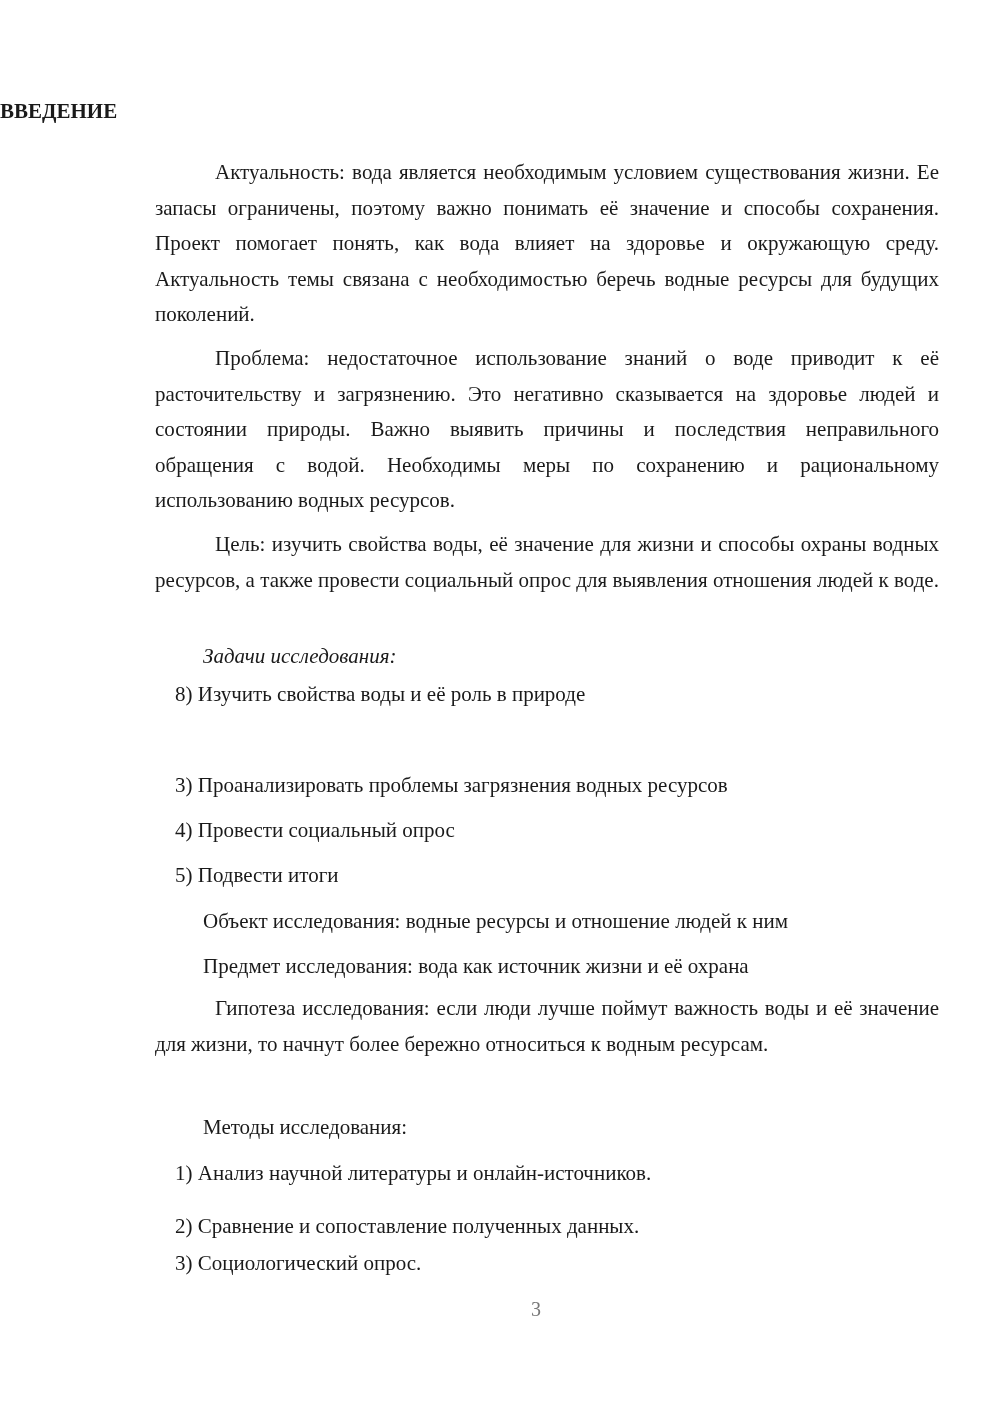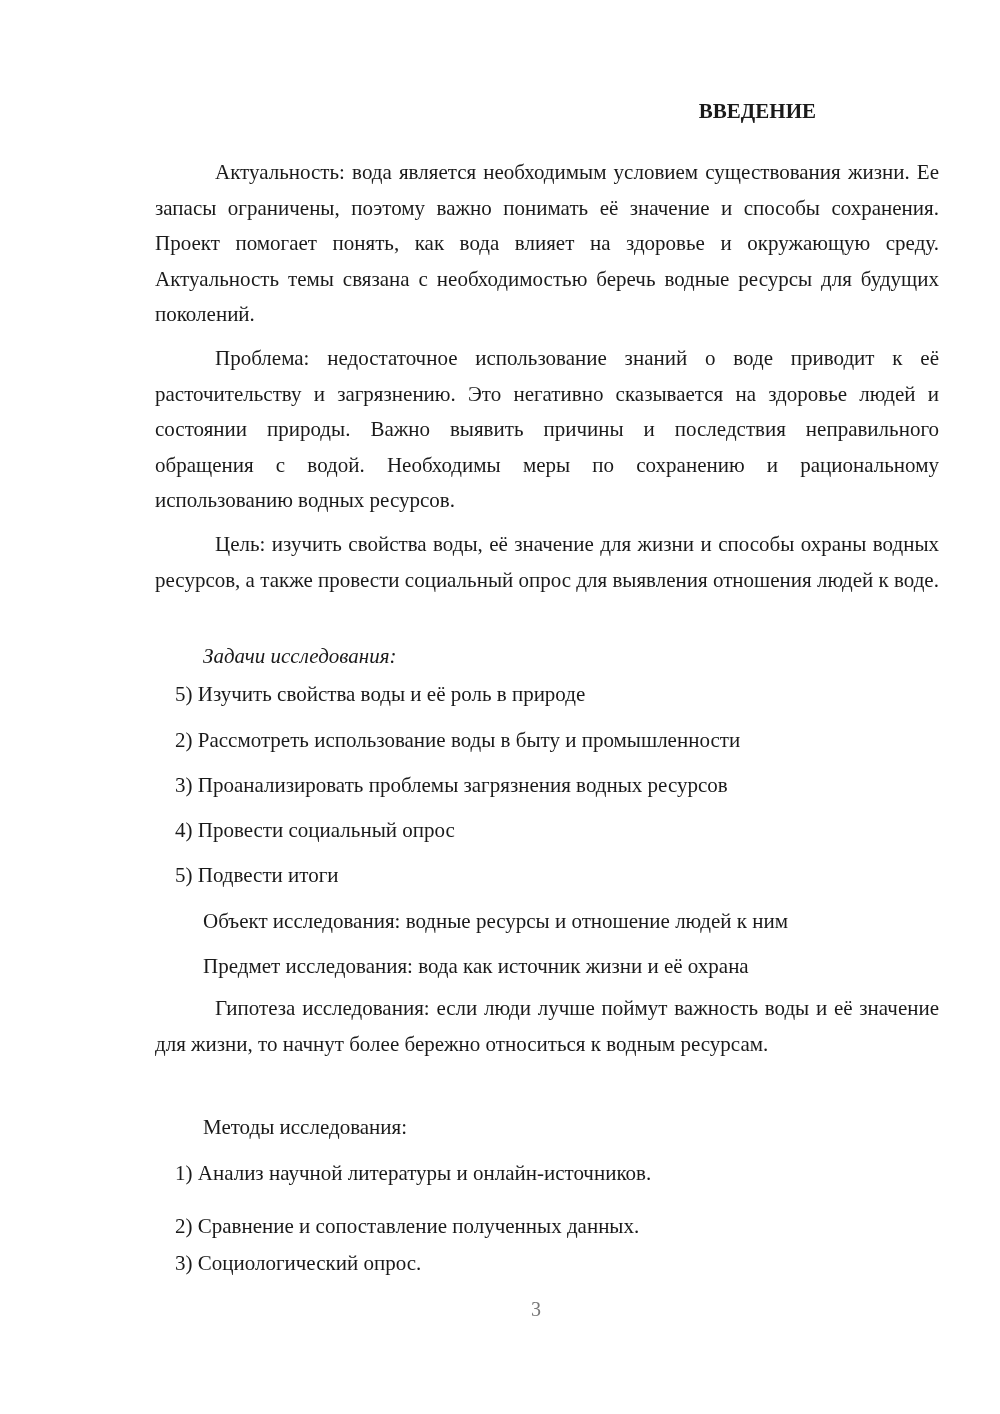--- a/index.html
+++ b/index.html
@@ -5,22 +5,22 @@
     html, body { margin: 0; padding: 0; background: #ffffff; }
     body { width: 1000px; height: 1414px; position: relative; overflow: hidden; }
     .page {
       position: absolute; left: 0; top: 0; width: 1000px; height: 1414px;
       background: #ffffff; color: #1a1a1a;
       font-family: "Liberation Serif", "DejaVu Serif", serif;
       font-size: 21px;
     }
     .title {
       position: absolute; left: 0; width: 816px; top: 97px;
-      text-align: right; font-weight: bold; font-size: 21px; line-height: 28px;
-      padding-left: 72px; box-sizing: border-box;
+      text-align: left; font-weight: bold; font-size: 21px; line-height: 28px;
+      box-sizing: border-box;
     }
     .para {
       position: absolute; left: 143px; width: 784px;
       text-align: justify; line-height: 35.5px; margin: 12px;
       text-indent: 60px;
     }
     .line { position: absolute; left: 143px; width: 784px; line-height: 28px; white-space: nowrap; }
     .indent { padding-left: 60px; box-sizing: border-box; }
     .num { padding-left: 32px; box-sizing: border-box; }
     .page-number {
@@ -34,22 +34,21 @@
 <div class="page">
   <div class="title">ВВЕДЕНИЕ</div>
 
   <p class="para" style="top:143px;">Актуальность: вода является необходимым условием существования жизни. Ее запасы ограничены, поэтому важно понимать её значение и способы сохранения. Проект помогает понять, как вода влияет на здоровье и окружающую среду. Актуальность темы связана с необходимостью беречь водные ресурсы для будущих поколений.</p>
 
   <p class="para" style="top:329px;">Проблема: недостаточное использование знаний о воде приводит к её расточительству и загрязнению. Это негативно сказывается на здоровье людей и состоянии природы. Важно выявить причины и последствия неправильного обращения с водой. Необходимы меры по сохранению и рациональному использованию водных ресурсов.</p>
 
   <p class="para" style="top:515px;">Цель: изучить свойства воды, её значение для жизни и способы охраны водных ресурсов, а также провести социальный опрос для выявления отношения людей к воде.</p>
 
   <div class="line indent" style="top:642px;font-style:italic;">Задачи исследования:</div>
-  <div class="line num" style="top:680px;">5) Изучить свойства воды и её роль в природе</div>
-  <div class="line num" style="top:726px;">2) Рассмотреть использование воды в быту и промышленности</div>
+  <div class="line num" style="top:680px;">8) Изучить свойства воды и её роль в природе</div>
   <div class="line num" style="top:771px;">3) Проанализировать проблемы загрязнения водных ресурсов</div>
   <div class="line num" style="top:816px;">4) Провести социальный опрос</div>
   <div class="line num" style="top:861px;">5) Подвести итоги</div>
 
   <div class="line indent" style="top:952px;">Предмет исследования: вода как источник жизни и её охрана</div>
   <div class="line indent" style="top:907px;">Объект исследования: водные ресурсы и отношение людей к ним</div>
 
   <p class="para" style="top:979px;">Гипотеза исследования: если люди лучше поймут важность воды и её значение для жизни, то начнут более бережно относиться к водным ресурсам.</p>
 
   <div class="line indent" style="top:1113px;">Методы исследования:</div>

